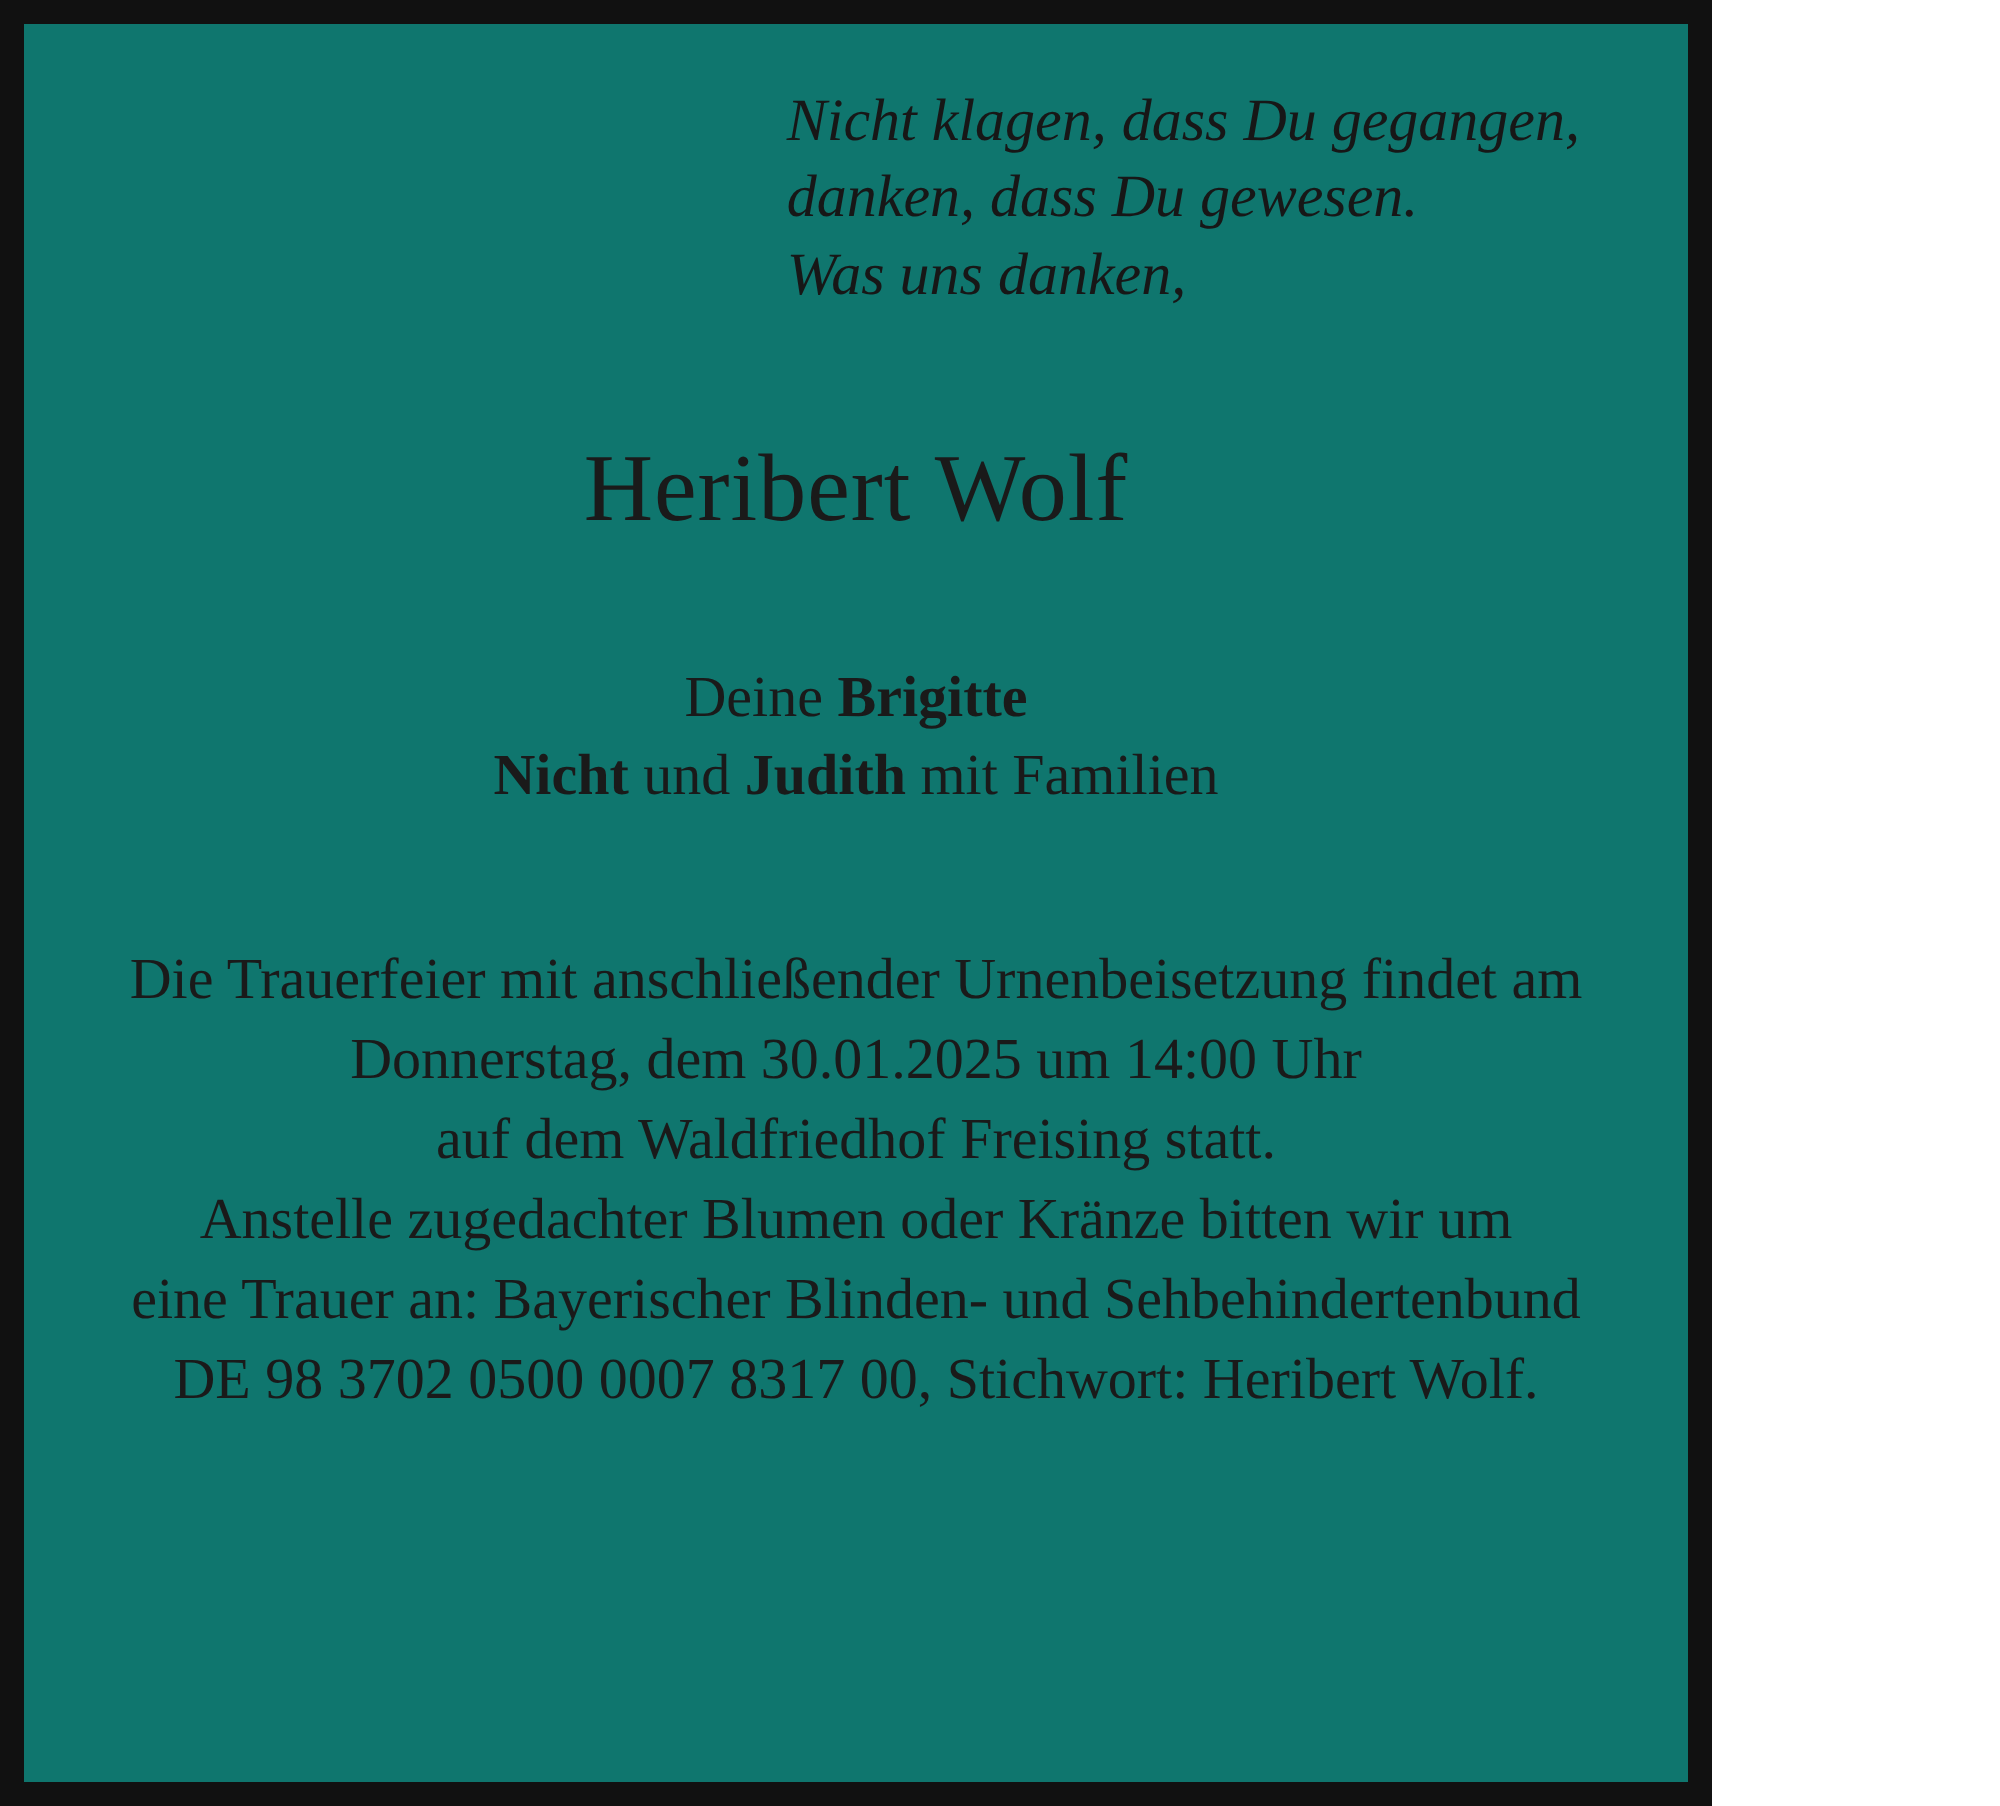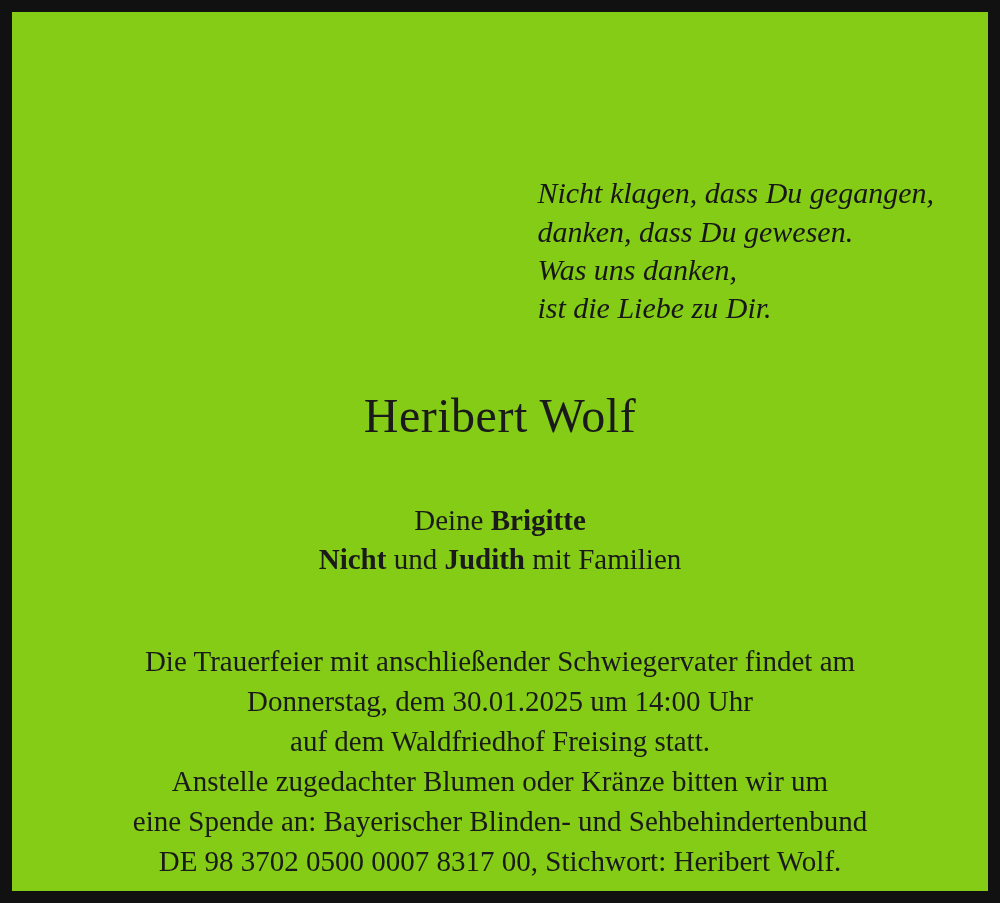--- a/index.html
+++ b/index.html
@@ -8,29 +8,28 @@
     background: #ffffff;
   }
   body {
     width: 1000px;
     height: 903px;
     font-family: "Liberation Serif", serif;
     color: #1a1a1a;
   }
   .notice {
     box-sizing: border-box;
-    width: 1000px;
+    width: 856px;
     height: 903px;
     border: 12px solid #111111;
-    background: #84cc16;
+    background: #0f766e;
     padding: 14px 30px 10px 30px;
     display: flex;
     flex-direction: column;
     align-items: center;
-    justify-content: flex-end;
   }
   .verse {
     align-self: flex-end;
     text-align: left;
     font-style: italic;
     font-size: 30px;
     line-height: 1.28;
     color: #171717;
     margin-right: 24px;
     margin-top: 16px;
@@ -83,38 +82,37 @@
 </style>
 </head>
 <body>
 
 <div class="notice">
 
   <div class="verse">
     <div>Nicht klagen, dass Du gegangen,</div>
     <div>danken, dass Du gewesen.</div>
     <div>Was uns danken,</div>
-    <div>ist die Liebe zu Dir.</div>
   </div>
 
 
   <div class="name">Heribert Wolf</div>
 
 
   <div class="family">
     <div>
       <span>Deine </span><b>Brigitte</b>
     </div>
     <div>
       <b>Nicht</b><span> und </span><b>Judith</b><span> mit Familien</span>
     </div>
   </div>
 
   <div class="details">
-    <div>Die Trauerfeier mit anschließender Schwiegervater findet am</div>
+    <div>Die Trauerfeier mit anschließender Urnenbeisetzung findet am</div>
     <div>Donnerstag, dem 30.01.2025 um 14:00 Uhr</div>
     <div>auf dem Waldfriedhof Freising statt.</div>
     <div>Anstelle zugedachter Blumen oder Kränze bitten wir um</div>
-    <div>eine Spende an: Bayerischer Blinden- und Sehbehindertenbund</div>
+    <div>eine Trauer an: Bayerischer Blinden- und Sehbehindertenbund</div>
     <div>DE 98 3702 0500 0007 8317 00, Stichwort: Heribert Wolf.</div>
   </div>
 
 </div>
 
 </body></html>

